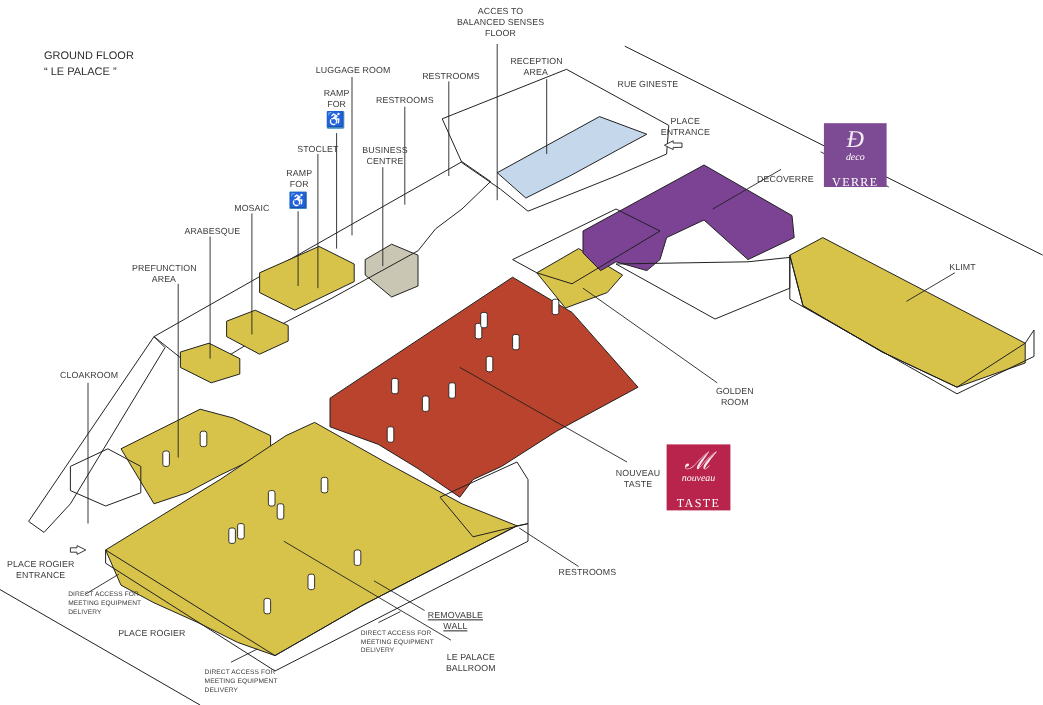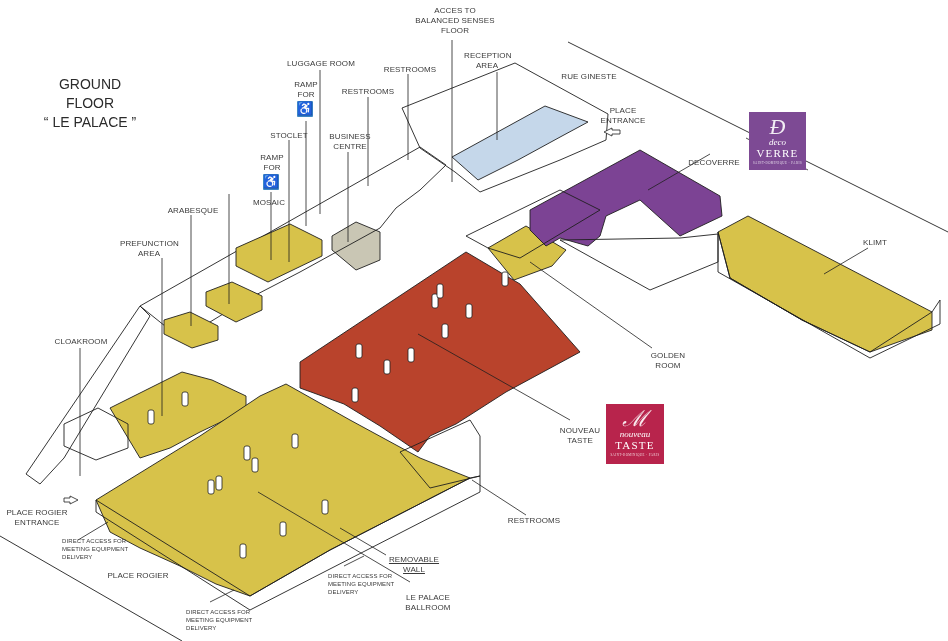--- a/index.html
+++ b/index.html
@@ -1,25 +1,25 @@
 <!DOCTYPE html>
 <html><head>
 <meta charset="utf-8">
 <style>
   html, body { margin: 0; padding: 0; background: #ffffff; }
   body { width: 948px; height: 641px; position: relative; overflow: hidden; font-family: "Liberation Sans", sans-serif; }
   #plan { position: absolute; left: 0; top: 0; }
   .lbl { position: absolute; font-family: "Liberation Sans", sans-serif; color: #3a3a3a; text-align: center; line-height: 1.25; white-space: pre-line; font-size: 8px; letter-spacing: 0.1px; }
   .lbl.small { font-size: 6px; text-align: left; line-height: 1.35; }
-  .title { position: absolute; left: 40px; top: 45px; width: 100px; text-align: center; font-size: 14px; color: #2b2b2b; line-height: 1.35; margin-top: 30px; }
+  .title { position: absolute; left: 40px; top: 45px; width: 100px; text-align: left; font-size: 10px; color: #2b2b2b; line-height: 1.35; }
   .wc { position: absolute; width: 16px; height: 16px; background: #3d86c6; border-radius: 1px; color: #fff; font-size: 13px; line-height: 16px; text-align: center; }
   .logo { position: absolute; text-align: center; color: #fff; font-family: "Liberation Serif", serif; }
   .logo .script { font-style: italic; font-size: 22px; line-height: 22px; margin-top: 4px; opacity: 0.9; }
   .logo .small-word { font-style: italic; font-size: 9px; line-height: 9px; }
-  .logo .big-word { font-size: 11px; letter-spacing: 1.2px; line-height: 12px; }
+  .logo .big-word { font-size: 11px; letter-spacing: 1.2px; line-height: 12px; margin-top: 13px; }
   .logo .tag { font-size: 3px; letter-spacing: 0.5px; margin-top: 2px; opacity: 0.8; }
 </style>
 </head>
 <body>
 
 <svg id="plan" width="948" height="641" viewBox="0 0 948 641" xmlns="http://www.w3.org/2000/svg">
   <g fill="none" stroke="#1f1f1f" stroke-width="0.9" stroke-linejoin="round">
 
     <line x1="568" y1="42" x2="948" y2="232"></line>
     <line x1="0" y1="536" x2="182" y2="641"></line>
@@ -122,21 +122,21 @@
 FOR</div>
 <div class="wc" style="left:297px;top:101px;">♿</div>
 <div class="lbl" style="left:382px;top:65px;width:56px;">RESTROOMS</div>
 <div class="lbl" style="left:340px;top:87px;width:56px;">RESTROOMS</div>
 <div class="lbl" style="left:268px;top:131px;width:42px;">STOCLET</div>
 <div class="lbl" style="left:328px;top:132px;width:44px;">BUSINESS
 CENTRE</div>
 <div class="lbl" style="left:256px;top:153px;width:32px;">RAMP
 FOR</div>
 <div class="wc" style="left:263px;top:174px;">♿</div>
-<div class="lbl" style="left:206px;top:198px;width:46px;margin-left:40px;">MOSAIC</div>
+<div class="lbl" style="left:206px;top:185px;width:46px;">MOSAIC</div>
 <div class="lbl" style="left:166px;top:206px;width:54px;">ARABESQUE</div>
 <div class="lbl" style="left:120px;top:239px;width:58px;">PREFUNCTION
 AREA</div>
 <div class="lbl" style="left:52px;top:337px;width:58px;">CLOAKROOM</div>
 <div class="lbl" style="left:414px;top:6px;width:82px;">ACCES TO
 BALANCED SENSES
 FLOOR</div>
 <div class="lbl" style="left:464px;top:51px;width:46px;">RECEPTION
 AREA</div>
 <div class="lbl" style="left:559px;top:72px;width:60px;">RUE GINESTE</div>

